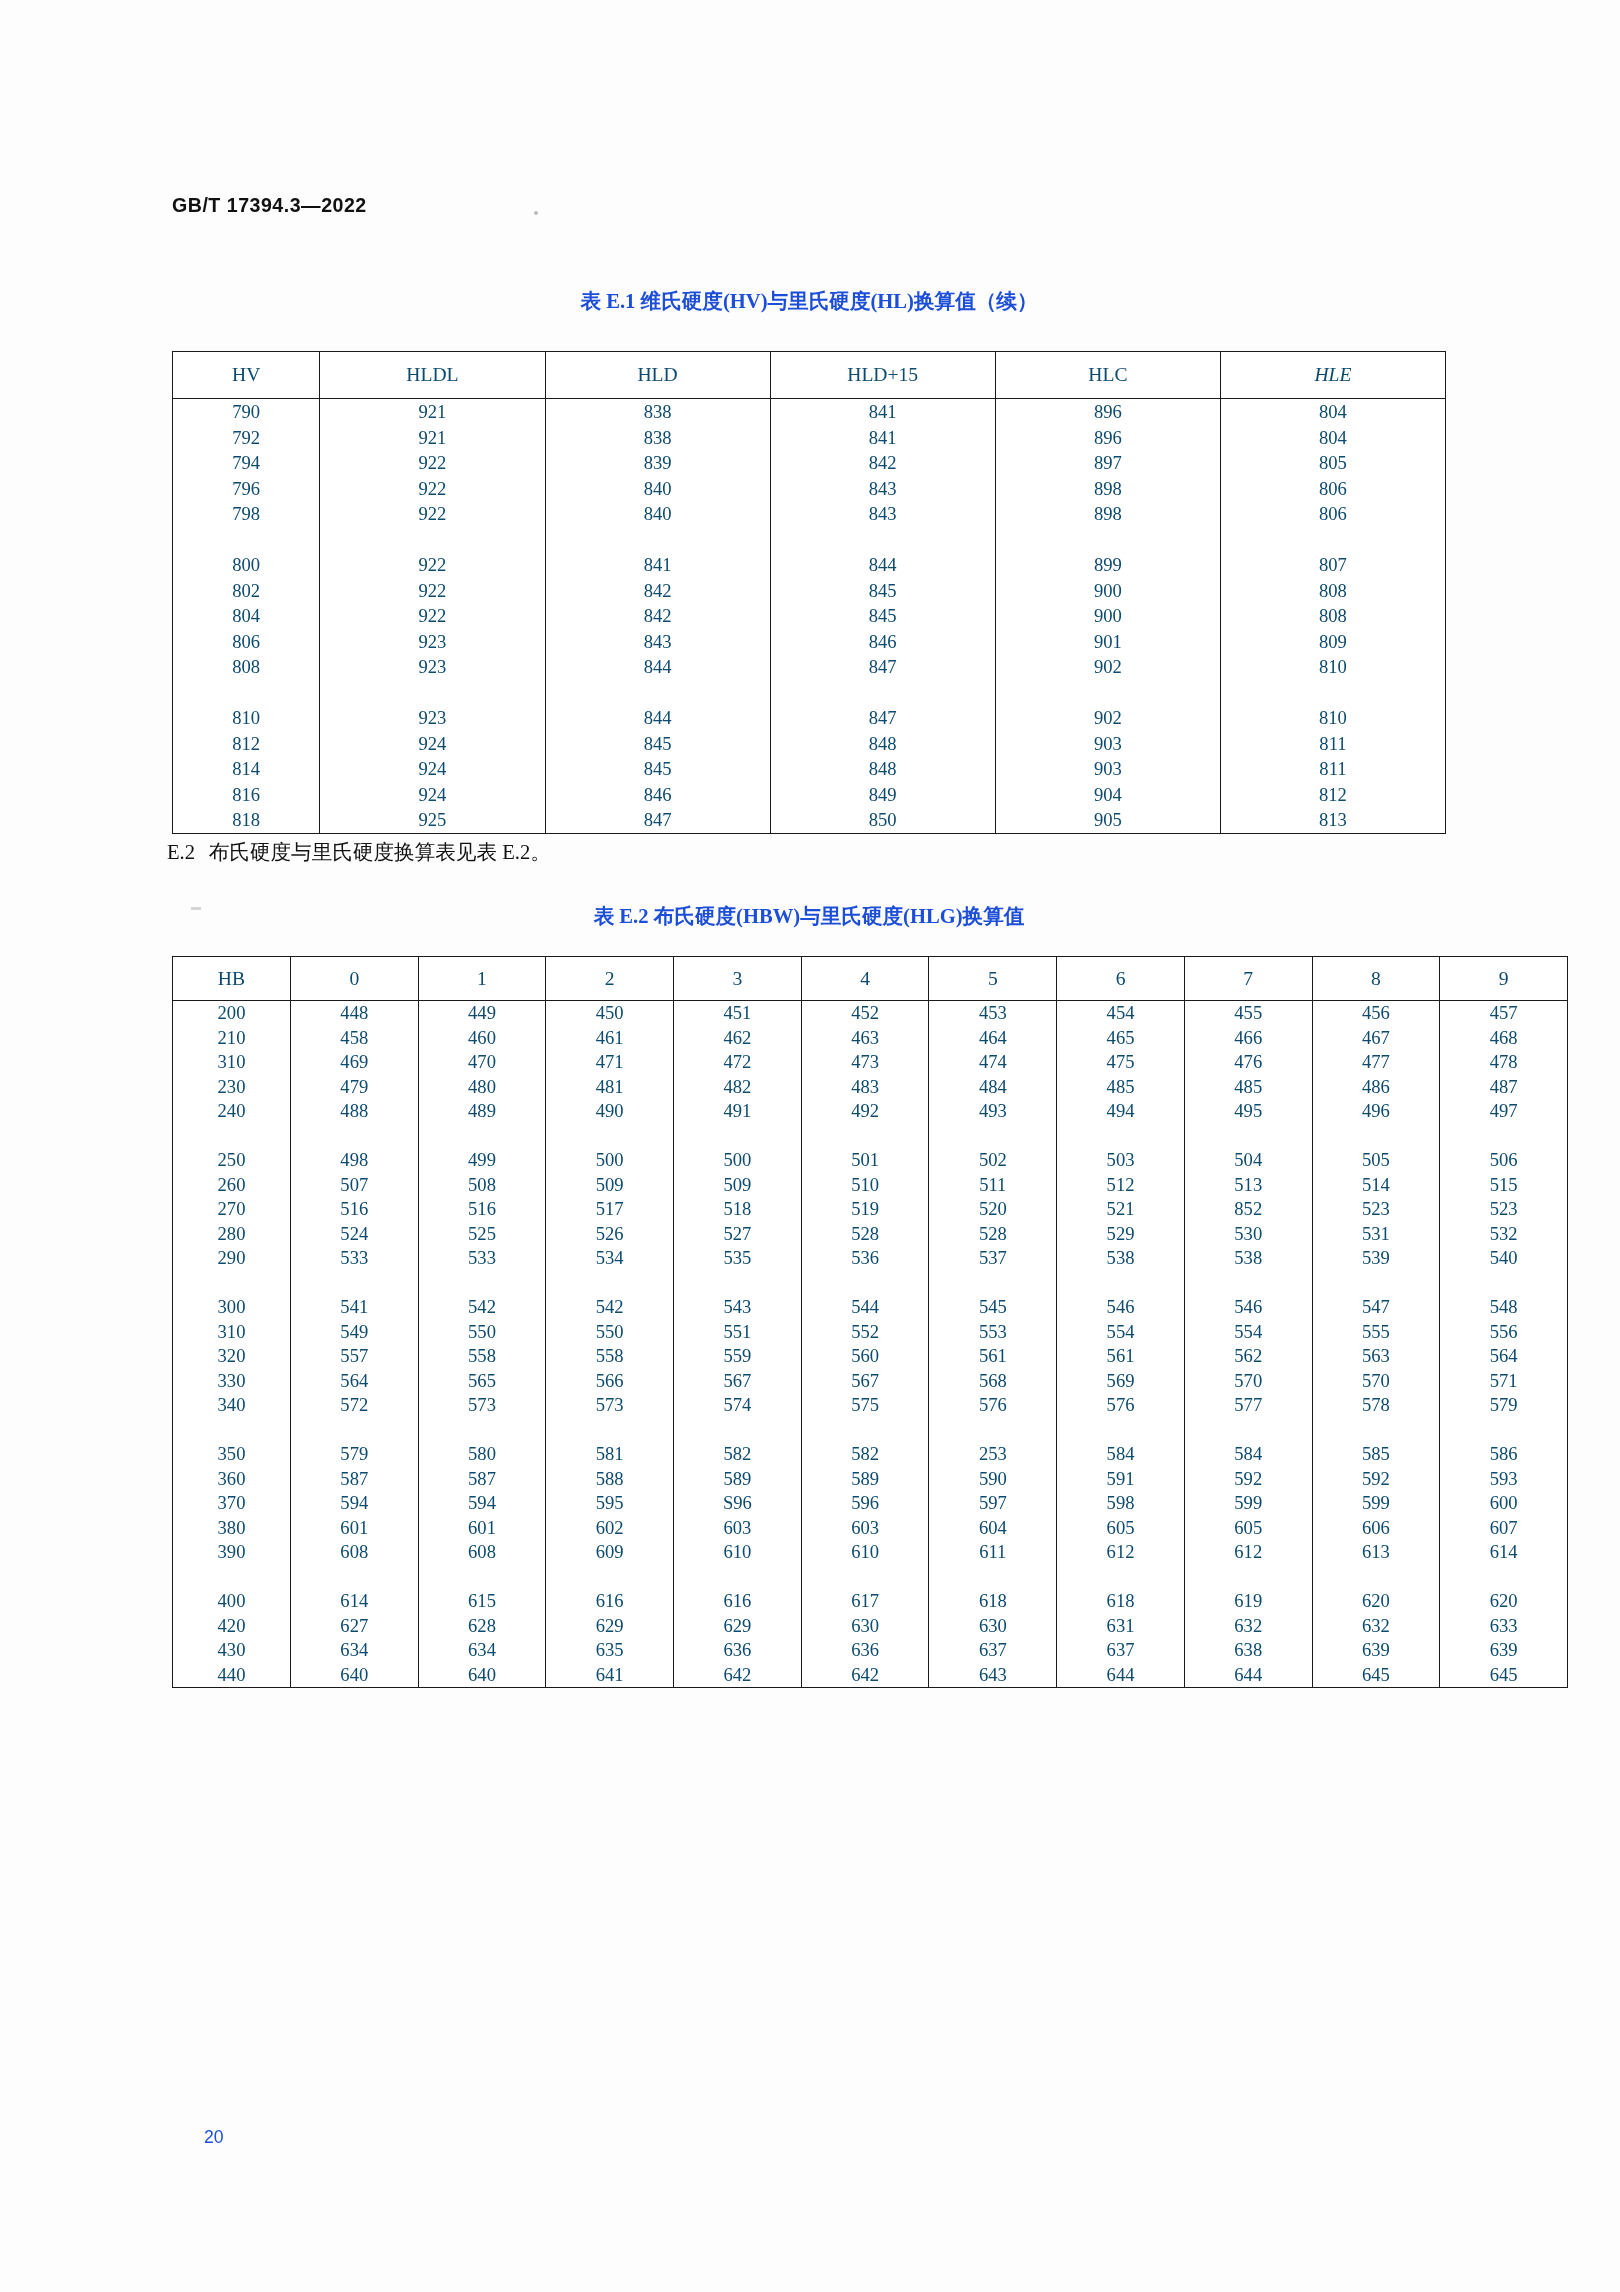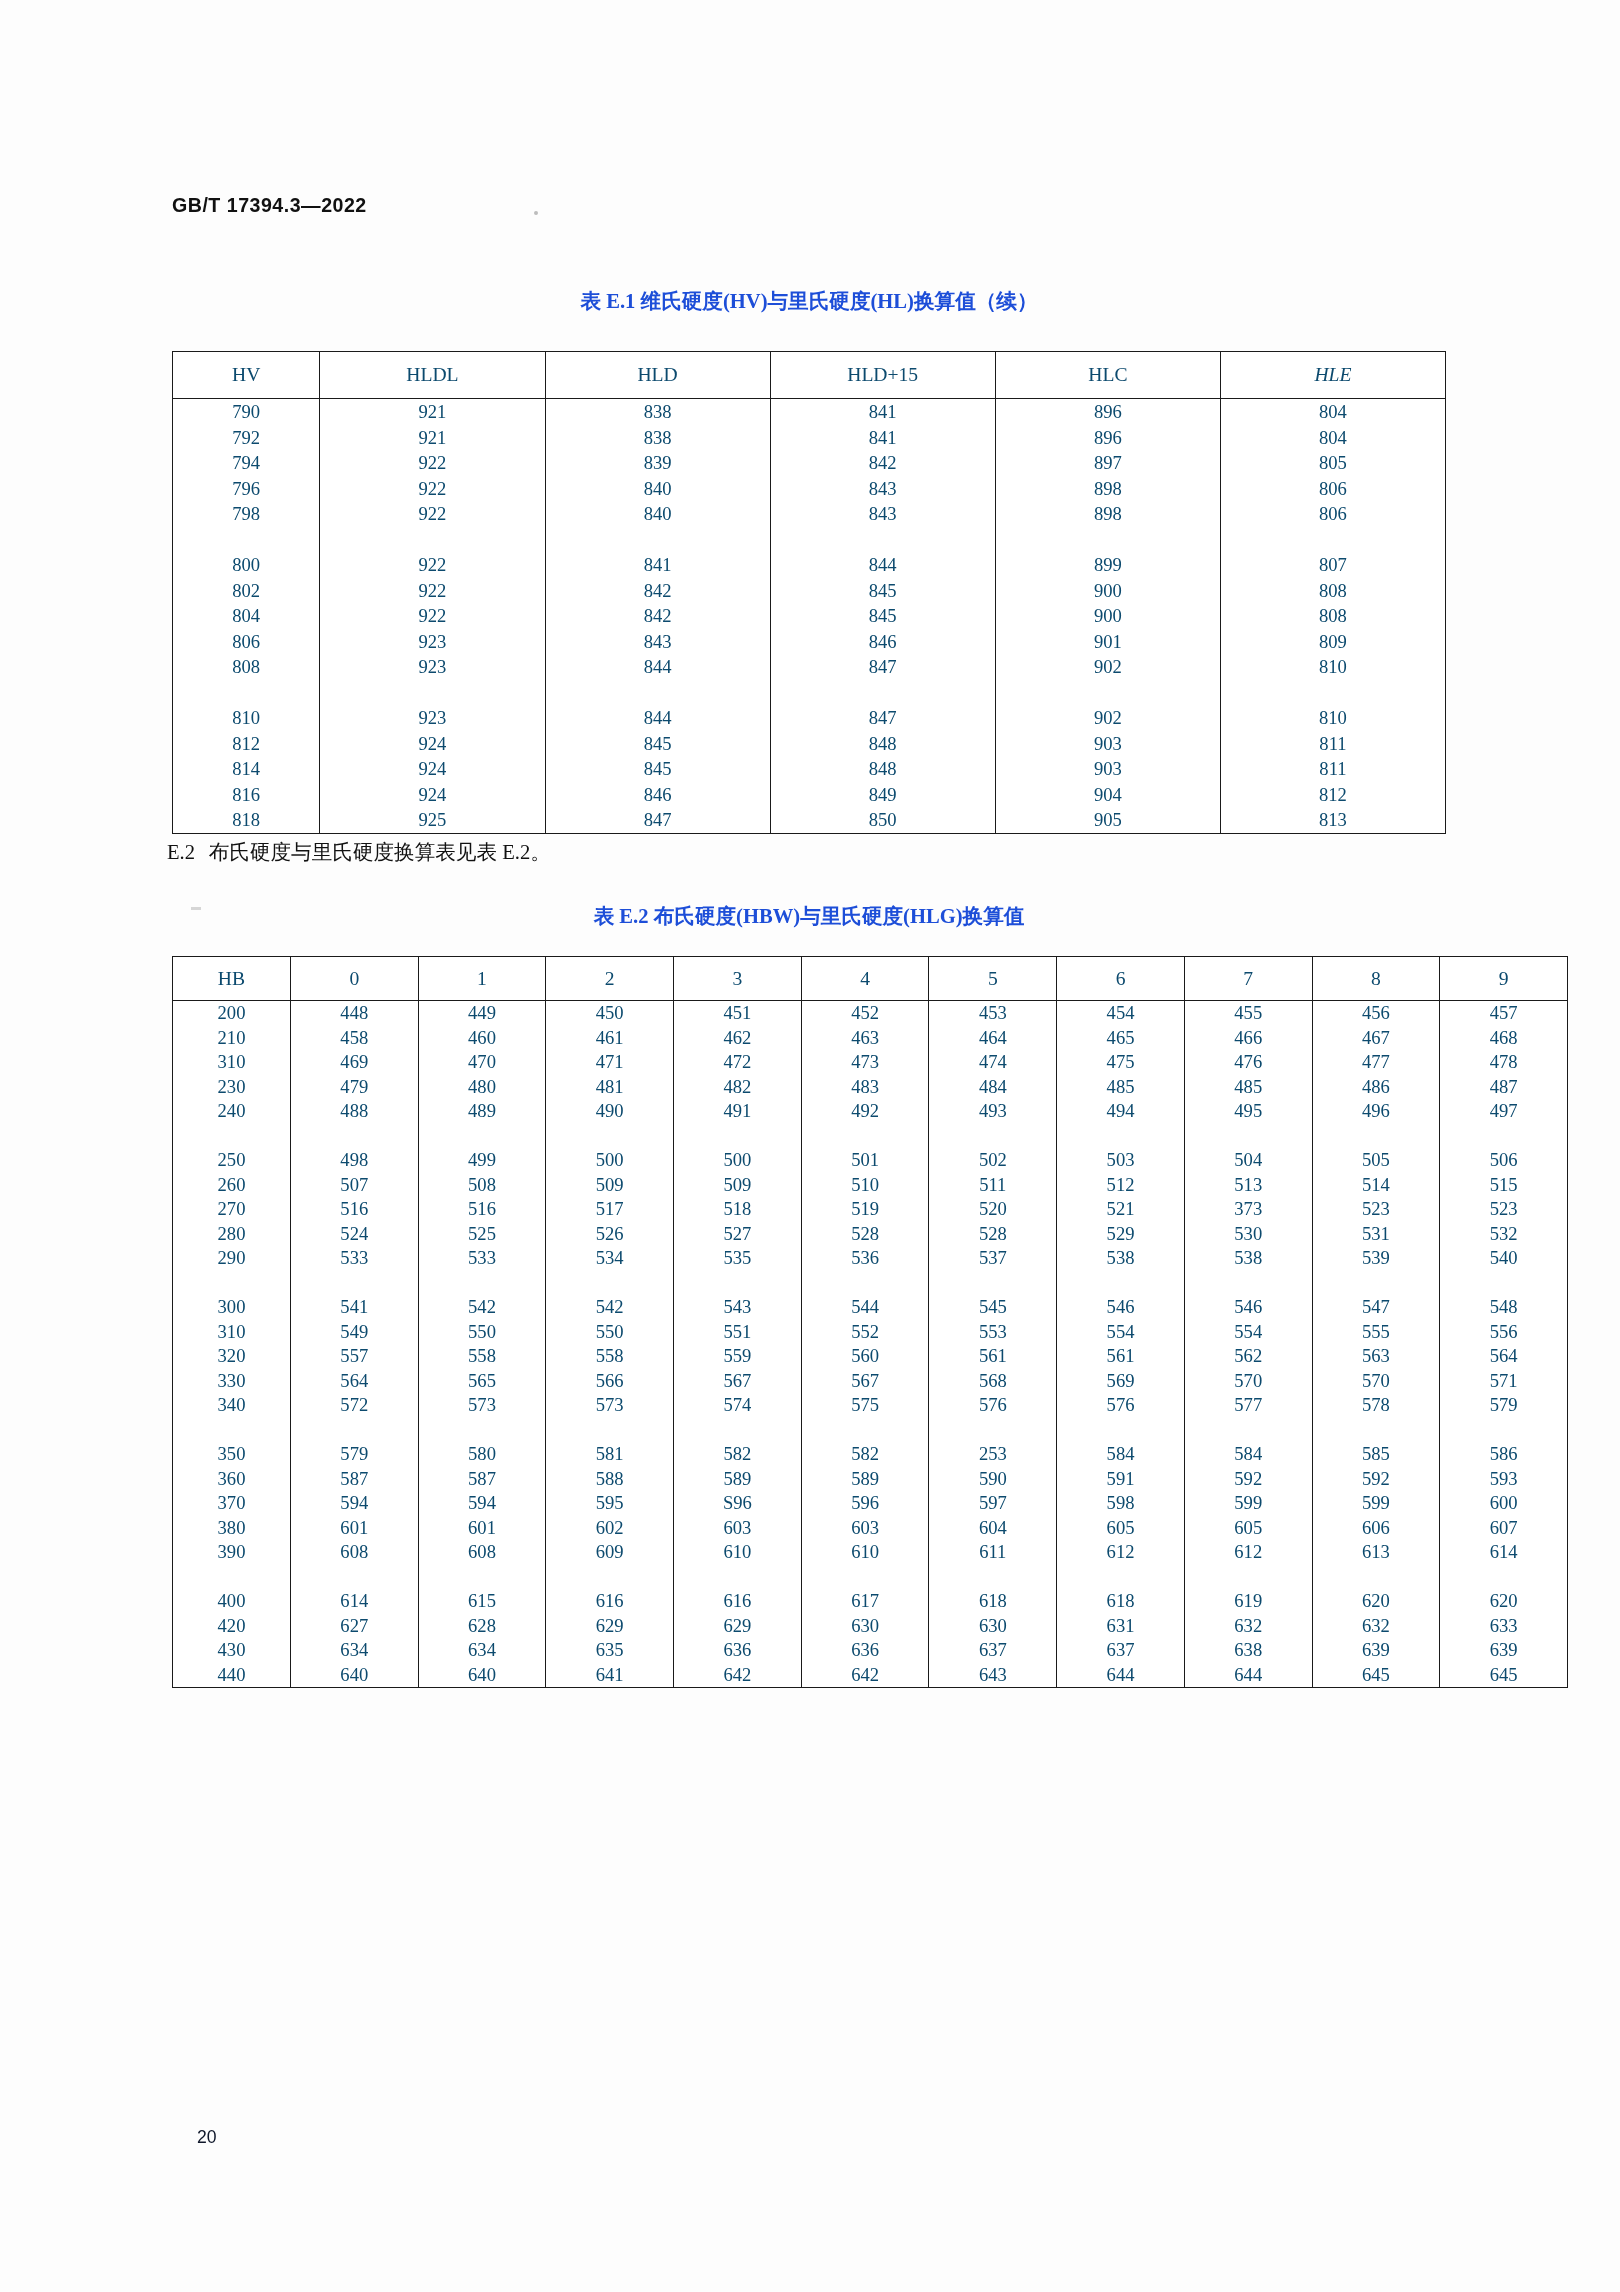--- a/index.html
+++ b/index.html
@@ -112,25 +112,25 @@
     height: 24.5px;
     font-size: 18.6px;
     line-height: 24.5px;
   }
   #table-e2 .colsep { border-right: 1.4px solid #1a1a1a; }
   #table-e2 tr.gap td { height: 16.7px; }
 
   
   .page-number {
     position: absolute;
-    left: 197px;
+    left: 204px;
     top: 2127px;
     font-family: "Liberation Sans", sans-serif;
     font-size: 17.6px;
-    color: #0f172a;
+    color: #1d4ed8;
   }
 
   
   .scan-mark {
     position: absolute;
     background: #bdbdbd;
   }
 </style>
 </head>
 <body>
@@ -424,21 +424,21 @@
         </tr>
         <tr>
           <td class="colsep">270</td>
           <td class="colsep">516</td>
           <td class="colsep">516</td>
           <td class="colsep">517</td>
           <td class="colsep">518</td>
           <td class="colsep">519</td>
           <td class="colsep">520</td>
           <td class="colsep">521</td>
-          <td class="colsep">373</td>
+          <td class="colsep">852</td>
           <td class="colsep">523</td>
           <td>523</td>
         </tr>
         <tr>
           <td class="colsep">280</td>
           <td class="colsep">524</td>
           <td class="colsep">525</td>
           <td class="colsep">526</td>
           <td class="colsep">527</td>
           <td class="colsep">528</td>

